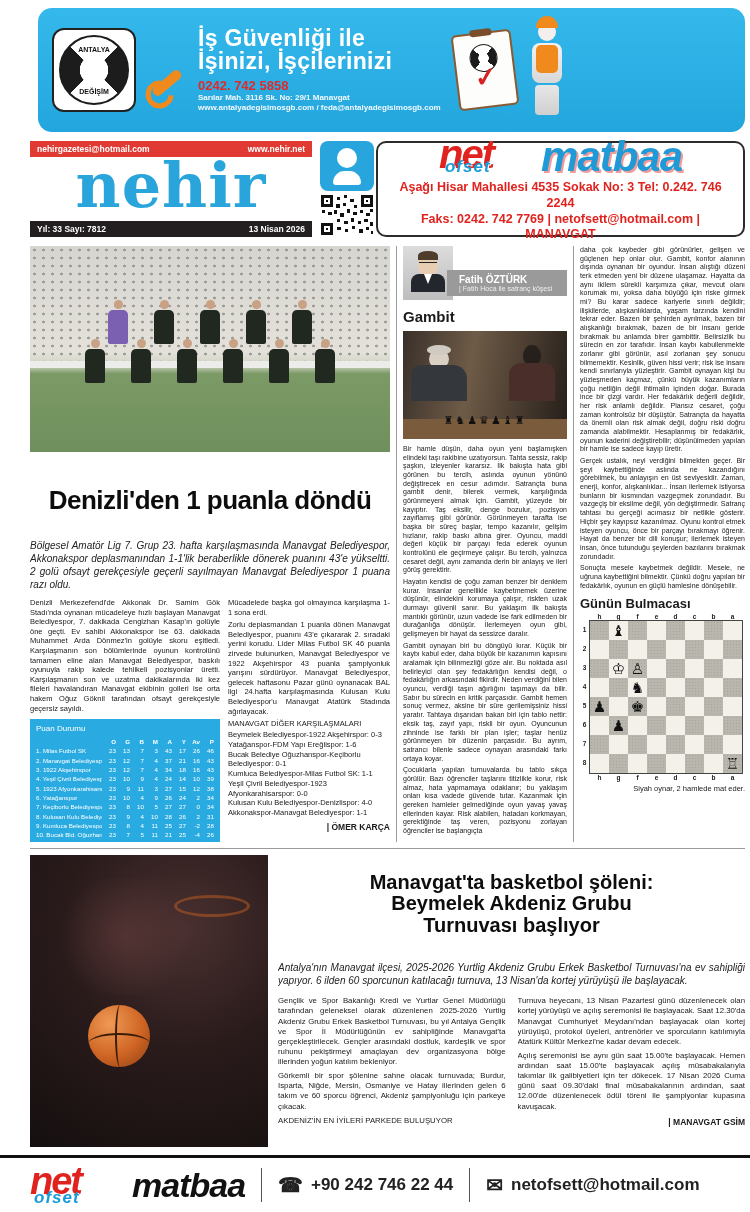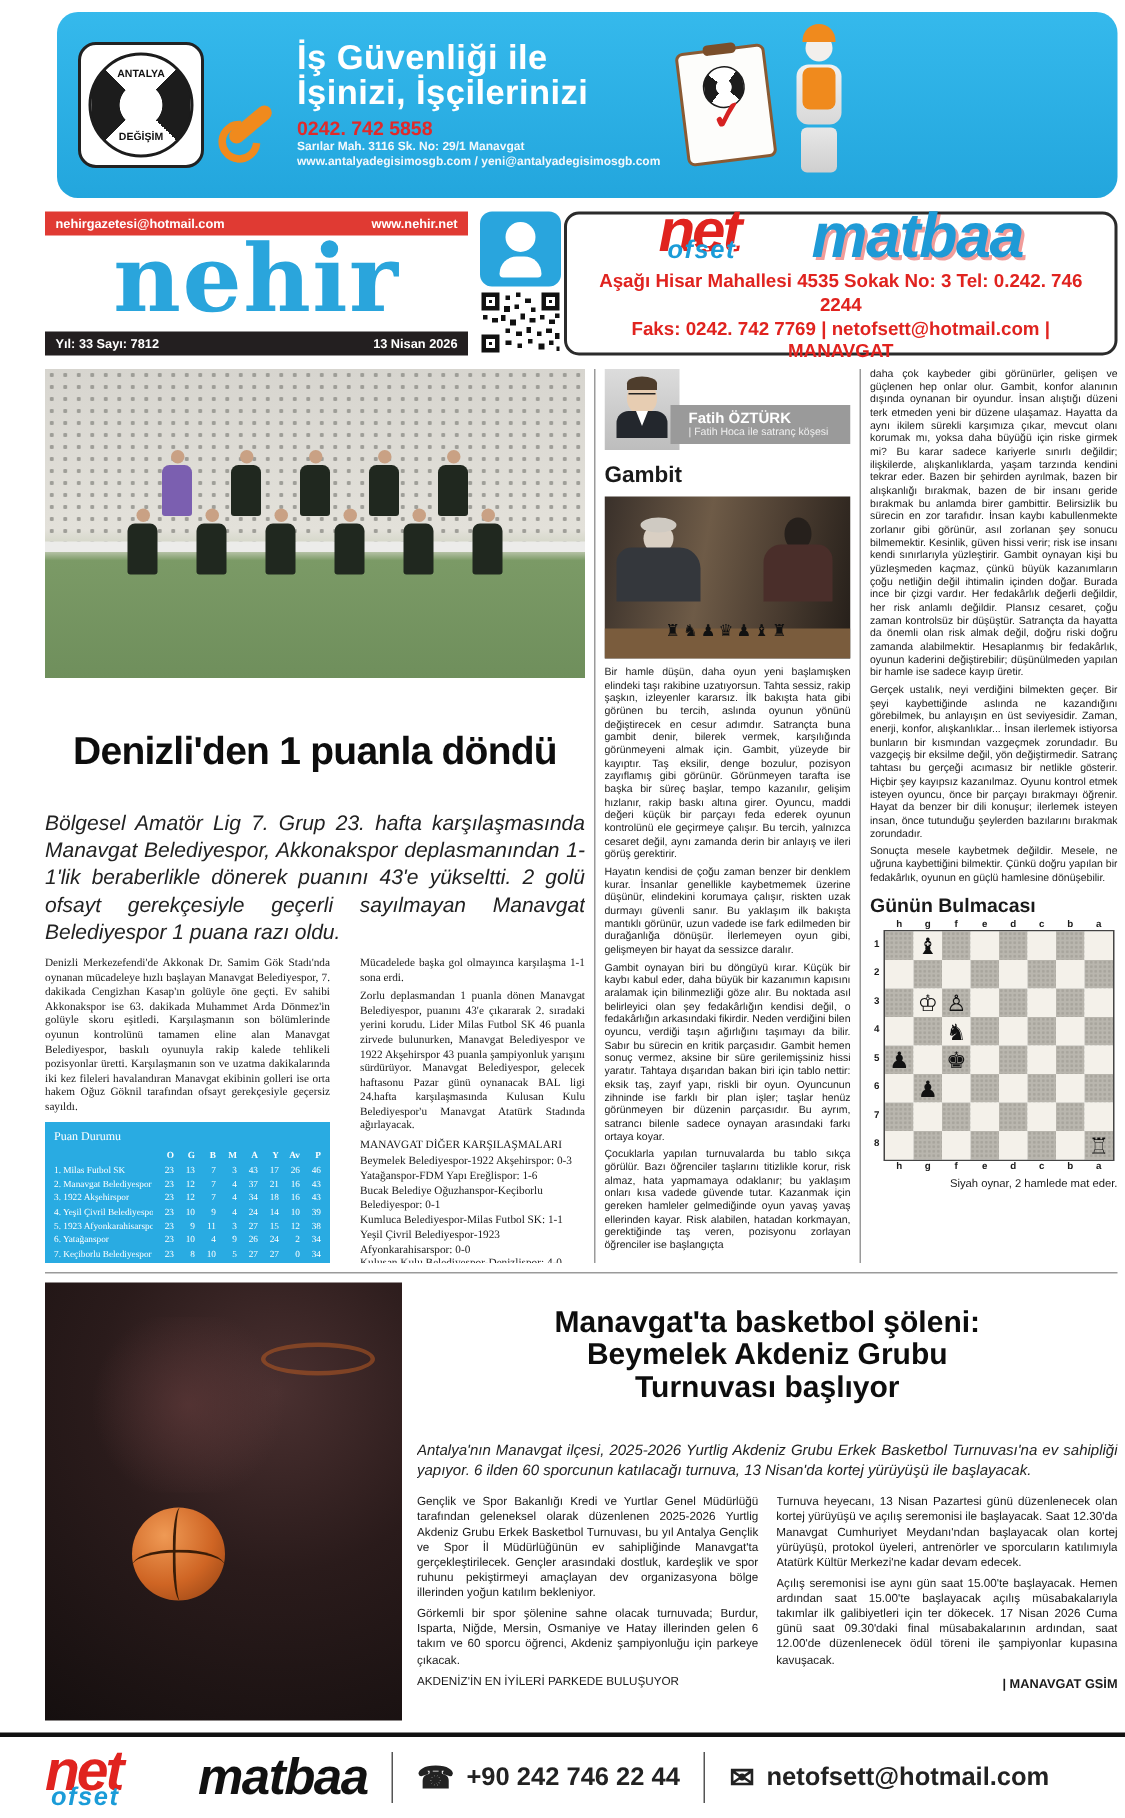--- a/index.html
+++ b/index.html
@@ -74,22 +74,22 @@
   .fb-photo .seats{position:absolute;left:0;top:0;width:100%;height:56%;
      background-image:radial-gradient(circle,#8f8f89 1.3px,transparent 1.6px);background-size:9px 8px;opacity:.8;}
   .fb-photo .band{position:absolute;left:0;top:56%;width:100%;height:7px;background:#ececea;}
   .fb-row{position:absolute;left:0;width:100%;display:flex;justify-content:center;gap:22px;}
   .fb-row.back{top:26%;} .fb-row.front{top:45%;}
   .player{width:24px;display:flex;flex-direction:column;align-items:center;}
   .player .ph{width:9px;height:9px;border-radius:50%;background:#c9a184;}
   .player .pb{width:20px;height:34px;background:#20281f;border-radius:5px 5px 2px 2px;margin-top:1px;}
   .player.gk .pb{background:#7b5fb0;}
   .fb-hl{text-align:center;font-weight:800;font-size:26px;line-height:1.05;letter-spacing:-.5px;color:#0d0d0d;margin-top:8px;}
-  .fb-lede{font-style:italic;font-size:14px;line-height:1.3;text-align:justify;margin-top:7px;color:#222;}
-  .fb-body{display:flex;gap:20px;margin-top:7px;flex:1;overflow:hidden;font-family:Liberation Serif, serif;}
+  .fb-lede{font-style:italic;font-size:10px;line-height:1.3;text-align:justify;margin-top:7px;color:#222;}
+  .fb-body{display:flex;gap:8px;margin-top:7px;flex:1;overflow:hidden;}
   .fb-left{width:190px;flex:0 0 auto;}
   .fb-right{flex:1;overflow:hidden;}
   .fb p, .cp{font-size:7.5px;line-height:1.28;text-align:justify;margin:0 0 3px;}
   .res-head{font-size:7.5px;margin:2px 0;}
   .res p{margin:0;line-height:1.3;text-align:left;}
   .fb-byline{text-align:right;font-weight:bold;font-size:8.5px;margin-top:4px;}
   
   .standings{background:#29abe2;color:#fff;padding:5px 6px;margin-top:6px;font-size:6.2px;}
   .st-title{font-size:8px;margin-bottom:4px;}
   .st-row{display:flex;line-height:1.5;white-space:nowrap;}
@@ -171,21 +171,21 @@
       <div class="ring"></div>
       <div class="ring-top">ANTALYA</div>
       <div class="ring-bot">DEĞİŞİM</div>
     </div>
     <div class="wrench"></div>
     <div class="slogan">
       <div class="l">İş Güvenliği ile</div>
       <div class="l">İşinizi, İşçilerinizi</div>
       <div class="phone">0242. 742 5858</div>
       <div class="addr">Sarılar Mah. 3116 Sk. No: 29/1 Manavgat</div>
-      <div class="addr">www.antalyadegisimosgb.com / yeni@antalyadegisimosgb.com</div>
+      <div class="addr">www.antalyadegisimosgb.com / feda@antalyadegisimosgb.com</div>
     </div>
     <div class="clipboard">
       <div class="mini-ring"></div>
       <div class="check">✓</div>
     </div>
     <div class="worker">
       <div class="hd"></div>
         <div class="bd"></div>
         <div class="lg"></div>
     </div>

